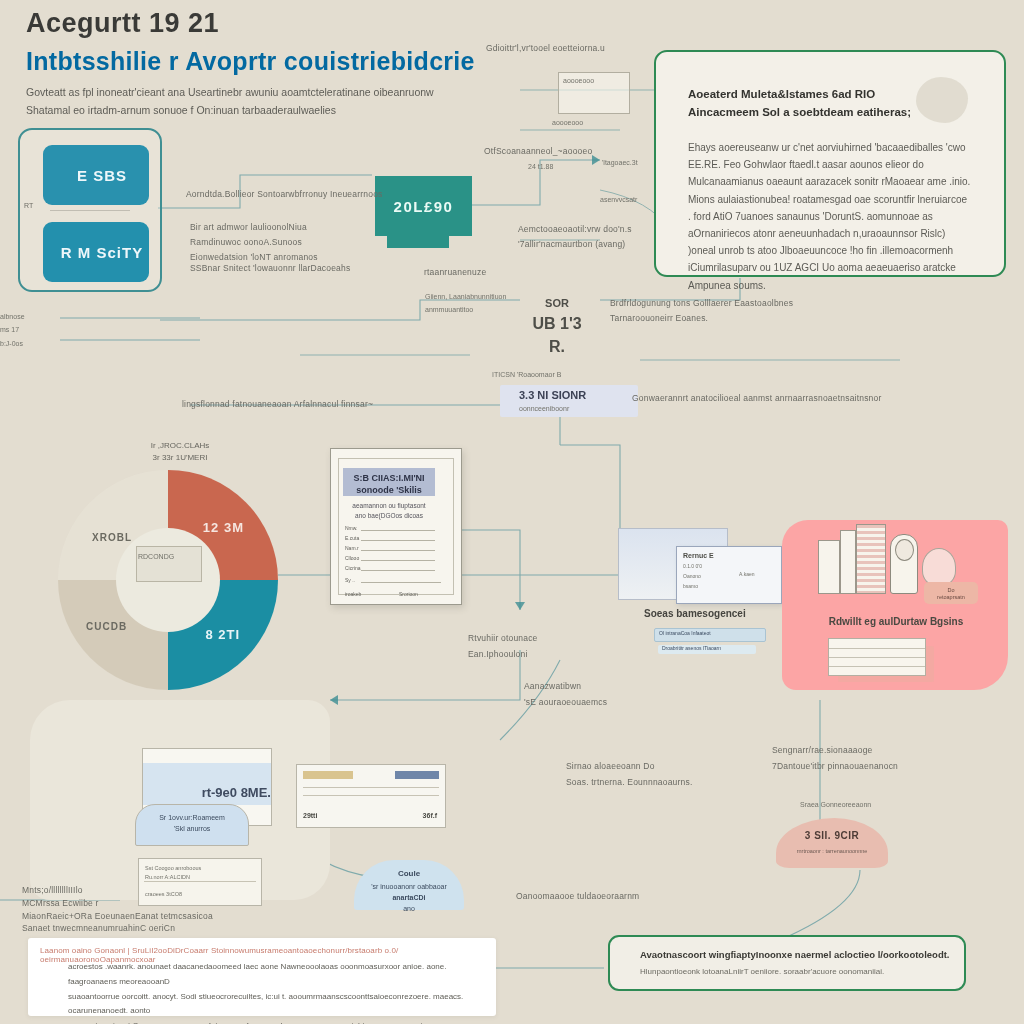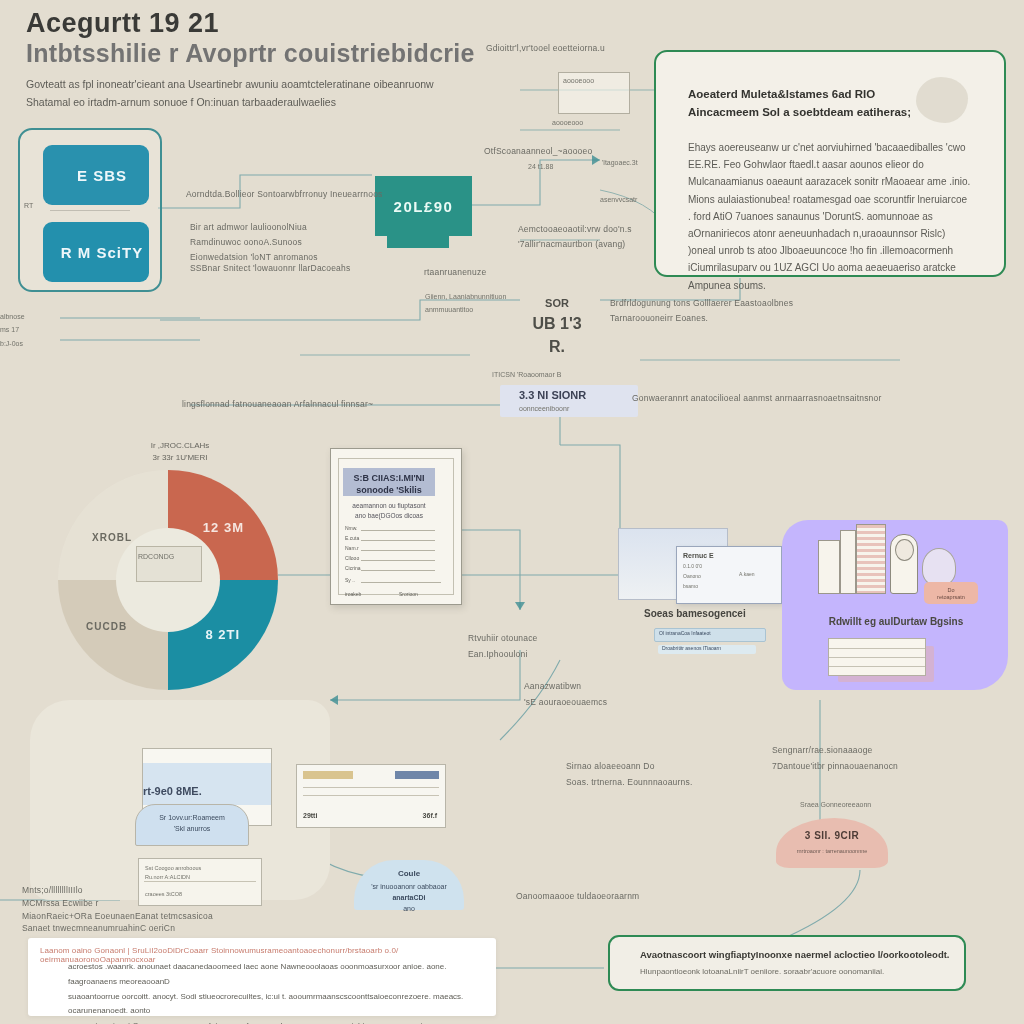--- a/index.html
+++ b/index.html
@@ -11,22 +11,22 @@
     position:relative;
     color:#4a4a46;
   }
   .stage{position:absolute;inset:0;}
   .abs{position:absolute;}
 
   
   #header{left:26px;top:8px;width:560px;}
   .h-line1{font-size:27px;font-weight:bold;color:#3a3a37;letter-spacing:.5px;line-height:1.12;
            filter:blur(.25px);}
-  .h-line2{font-size:25px;font-weight:bold;color:#737373;letter-spacing:.3px;line-height:1.15;
-           margin-top:1px;filter:blur(.3px);}
+  .h-line2{font-size:25px;font-weight:bold;color:#0369a1;letter-spacing:.3px;line-height:1.15;
+           margin-top:9px;filter:blur(.3px);}
   .h-sub{font-size:10.5px;color:#5d5c56;line-height:1.55;margin-top:8px;filter:blur(.25px);}
 
   
   .mini{font-size:8.5px;color:#6a6a63;line-height:1.5;filter:blur(.3px);letter-spacing:.2px;}
   .mini-sm{font-size:7px;color:#72726a;line-height:1.5;filter:blur(.35px);}
   .mini-b{font-size:9px;color:#4e4e48;font-weight:bold;line-height:1.45;filter:blur(.3px);}
 
   
   #kpi-box{left:18px;top:128px;width:140px;height:160px;
       border:2px solid #3f8f93;border-radius:14px;background:rgba(246,243,234,.28);}
@@ -94,21 +94,21 @@
       background:#f4f6f9;border:1px solid #9aa6bb;box-shadow:2px 2px 5px rgba(70,80,100,.16);}
   #pc-label{position:absolute;left:36px;top:98px;width:160px;font-size:10px;font-weight:bold;
       color:#45443f;filter:blur(.45px);}
   #pc-chip1{position:absolute;left:46px;top:118px;width:110px;height:12px;background:#cfe0ea;
       border:1px solid #a9c3d2;border-radius:2px;}
   #pc-chip2{position:absolute;left:50px;top:135px;width:98px;height:9px;background:#ddeaf0;
       border-radius:2px;}
 
   
   #illus{left:782px;top:520px;width:226px;height:170px;
-      background:#c4b5fd;border-radius:26px 10px 34px 14px;}
+      background:#fca5a5;border-radius:26px 10px 34px 14px;}
   .bldg{position:absolute;bottom:96px;background:#f7f4ec;border:1.2px solid #9b978b;}
   #b1{left:36px;width:20px;height:52px;}
   #b2{left:58px;width:14px;height:62px;}
   #b3{left:74px;width:28px;height:68px;background:repeating-linear-gradient(180deg,#e8c3bb 0 3px,#f7f4ec 3px 6px);}
   #person{position:absolute;left:108px;bottom:96px;width:26px;height:58px;
       border:1.2px solid #8d8a7e;border-radius:13px 13px 3px 3px;background:#f7f4ec;}
   #person-head{position:absolute;left:4px;top:4px;width:17px;height:20px;border-radius:50%;
       border:1px solid #8d8a7e;background:#efe9df;}
   #ghost{position:absolute;left:140px;bottom:104px;width:32px;height:36px;
       border:1px solid #a8a59a;border-radius:50% 50% 40% 40%;background:rgba(247,244,236,.7);}
@@ -122,21 +122,21 @@
       background:#f8f5ed;border:1px solid #b3afa2;}
   #illus-table-sh{position:absolute;left:56px;top:126px;width:96px;height:36px;
       background:rgba(232,176,160,.45);border-radius:2px;}
   .tbl-rule{position:absolute;left:0;right:0;height:1px;background:#c6c2b4;}
 
   
   #collage{left:30px;top:700px;width:300px;height:200px;
       background:#eae6da;border-radius:40px 22px 36px 20px;}
   .frag{position:absolute;background:#f6f4ec;border:1px solid #b8b5a8;}
   #f1{left:112px;top:48px;width:128px;height:76px;background:linear-gradient(180deg,#f8f7f1 0 18%,#d6e4f0 18% 74%,#f8f7f1 74%);}
-  #f1t{position:absolute;left:0;right:0;top:36px;text-align:left;font-size:11px;font-weight:bold;
+  #f1t{position:absolute;left:0;right:0;top:36px;text-align:right;font-size:13px;font-weight:bold;
       color:#3f4b60;filter:blur(.5px);}
   #f2{left:105px;top:104px;width:112px;height:40px;background:#cfe0ef;border-radius:20px 20px 2px 2px;}
   #f2t{position:absolute;left:0;right:0;top:8px;text-align:center;font-size:7px;color:#3b4a5e;filter:blur(.4px);line-height:1.5;}
   #f3{left:108px;top:158px;width:122px;height:46px;}
   #f4{left:266px;top:64px;width:148px;height:62px;background:#f7f6f0;}
   #f4-bar{position:absolute;left:6px;top:6px;width:50px;height:8px;background:#d9c48f;}
   #f4-bar2{position:absolute;right:6px;top:6px;width:44px;height:8px;background:#6f86a8;}
   #f5{left:324px;top:160px;width:110px;height:50px;background:#cfe2ee;border-radius:40px 40px 3px 3px;border:none;}
   #f5t{position:absolute;left:0;right:0;top:8px;text-align:center;font-size:7px;color:#3b4a5e;filter:blur(.4px);line-height:1.6;}
   .frag-rule{position:absolute;height:1px;background:#c7c3b4;}

